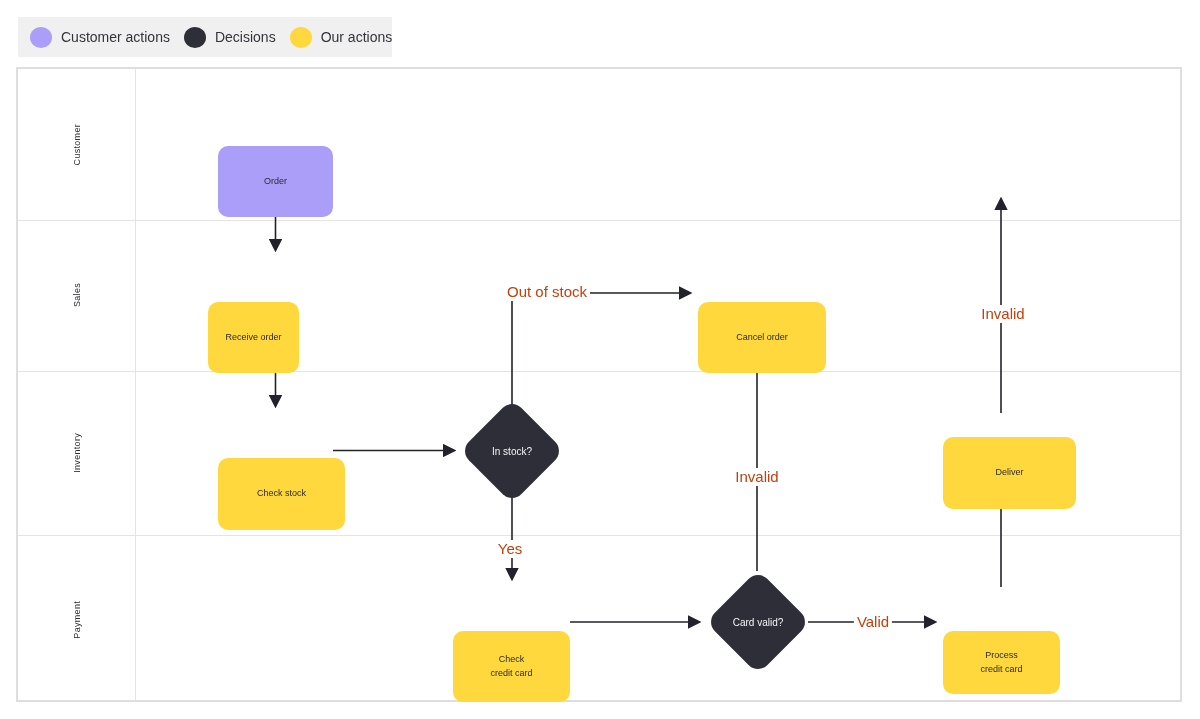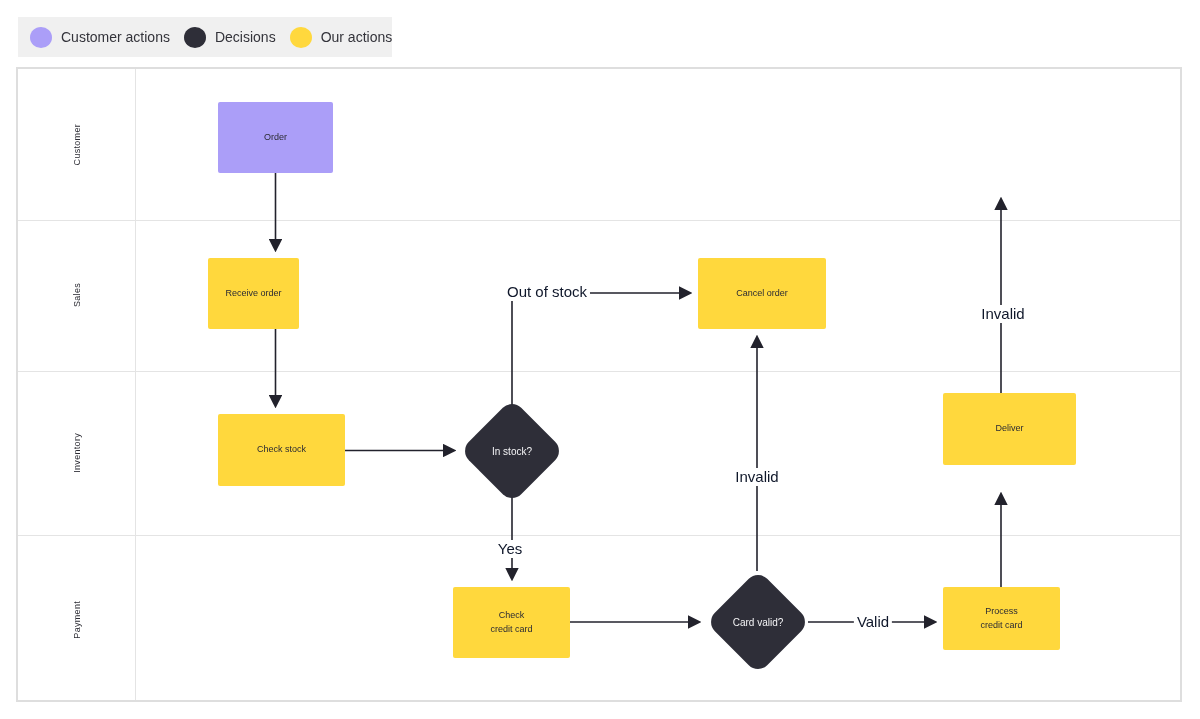--- a/index.html
+++ b/index.html
@@ -35,29 +35,30 @@
   }
   .lane-label {
     writing-mode:vertical-rl; transform:rotate(180deg);
     font-size:9px; color:#2b2b33; letter-spacing:0.3px;
   }
 
   
   svg.edges { position:absolute; inset:0; width:1200px; height:719px; pointer-events:none; }
   .edge-label {
     position:absolute; transform:translate(-50%,-50%);
-    font-size:15px; color:#0f172a; background:#ffffff; padding:0 3px;
+    font-size:15px; color:#c2410c; background:#ffffff; padding:0 3px;
     white-space:nowrap; line-height:1.2;
   }
 
   
   .node {
-    position:absolute; border-radius:2px;
+    position:absolute; border-radius:10px;
     display:flex; align-items:center; justify-content:center; text-align:center;
     cursor:default;
+    margin-top:44px;
   }
   .node-action   { background:#ffd83d; }
   .node-customer { background:#ab9ef8; }
   .node-label {
     font-size:9px; color:#2b2b33; line-height:1.5; white-space:pre-line;
   }
   .decision { position:absolute; width:74px; height:74px; }
   .diamond-shape {
     position:absolute; inset:0; background:#2e2e38; border-radius:13px;
     transform:rotate(45deg);

